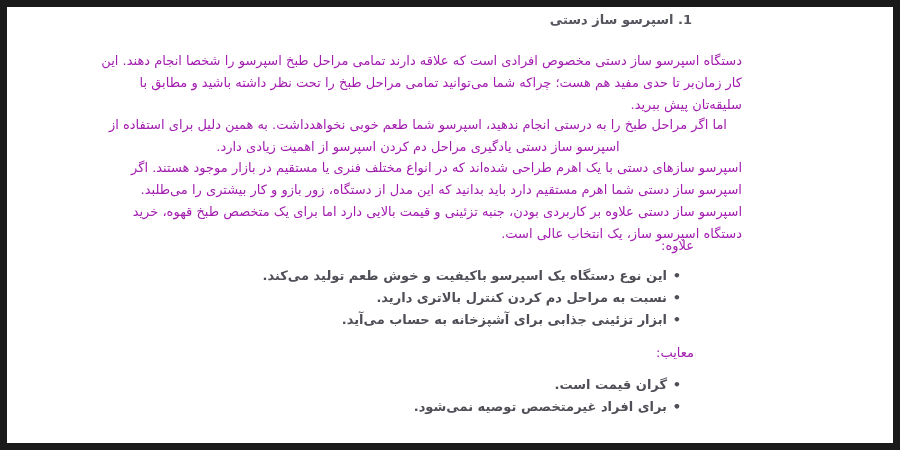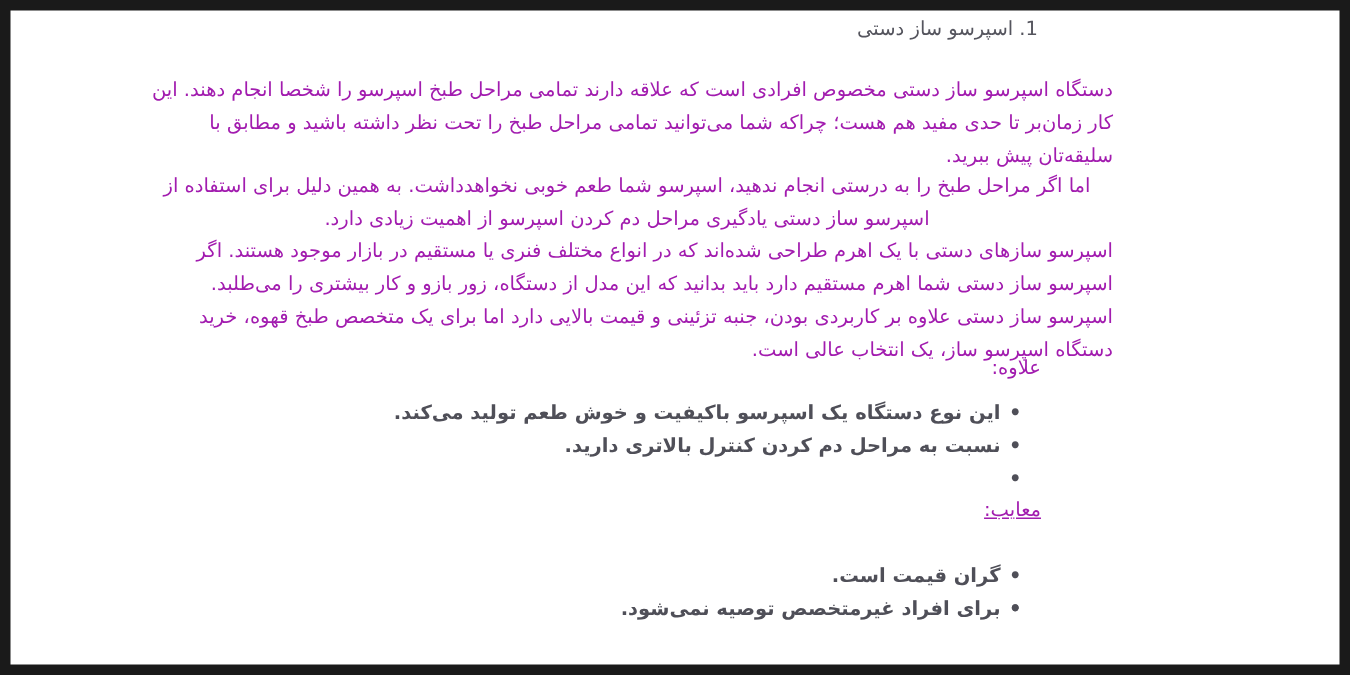--- a/index.html
+++ b/index.html
@@ -35,29 +35,29 @@
     width: 100%;
     box-sizing: border-box;
     font-size: 13px;
     line-height: 22px;
     text-align: right;
     color: #a21caf;
   }
   .doc-heading {
     top: 9px;
     padding-right: 50px;
-    font-weight: normal;
+    font-weight: bold;
     color: #55555e;
   }
   .p1 { top: 37px; }
   .p2 { top: 101px; text-align: center; }
   .p3 { top: 144px; }
   .section-label { padding-right: 48px; }
   .pros-label { top: 235px; }
-  .cons-label { top: 330px; text-decoration: underline; }
+  .cons-label { top: 342px; }
   ul.plain {
     list-style: none;
     margin: 0;
     padding: 0 61px 0 0;
     font-weight: bold;
     color: #4f4f58;
   }
   .pros-list { top: 265px; }
   .cons-list { top: 374px; }
   ul.plain li {
@@ -93,20 +93,21 @@
     <li>
       <span class="bullet">•</span>
       <span>این نوع دستگاه یک اسپرسو باکیفیت و خوش طعم تولید می‌کند.</span>
     </li>
     <li>
       <span class="bullet">•</span>
       <span>نسبت به مراحل دم کردن کنترل بالاتری دارید.</span>
     </li>
     <li>
       <span class="bullet">•</span>
+      <span>ابزار تزئینی جذابی برای آشپزخانه به حساب می‌آید.</span>
     </li>
   </ul>
 
   <div class="block section-label cons-label">معایب:</div>
 
   <ul class="block plain cons-list">
     <li>
       <span class="bullet">•</span>
       <span>گران قیمت است.</span>
     </li>

